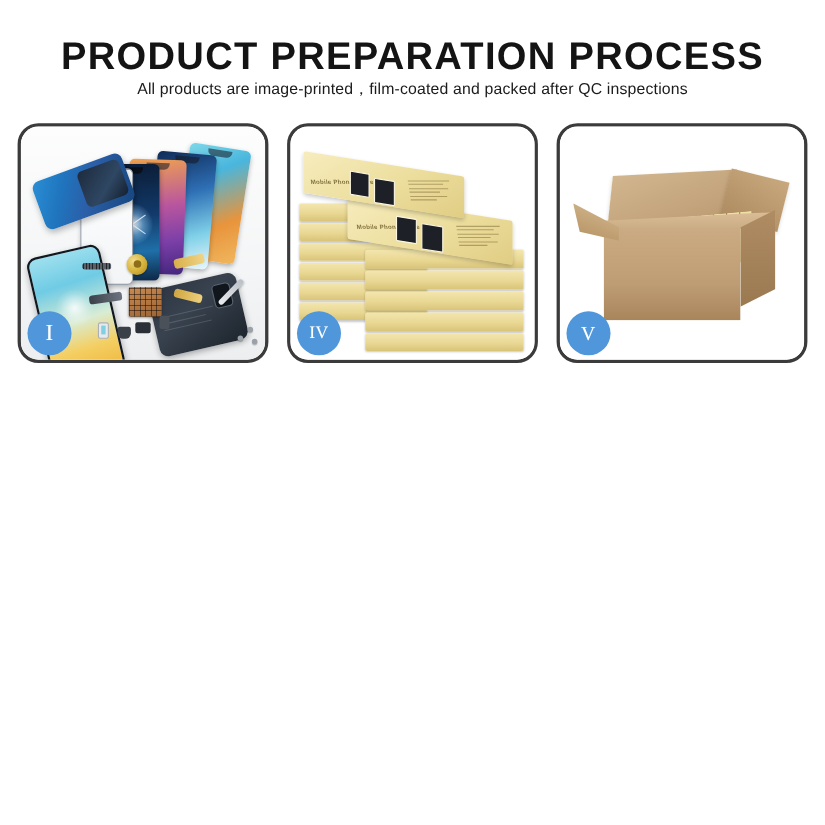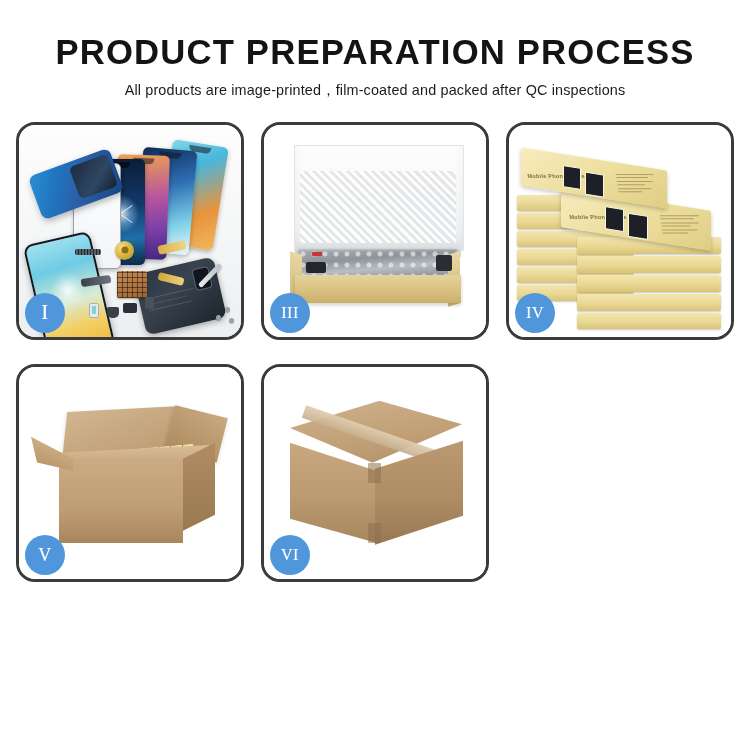--- a/index.html
+++ b/index.html
@@ -13,21 +13,21 @@
   }
   .page{position:relative;width:750px;height:604px;box-sizing:border-box;}
 
   
   .header{padding-top:34px;text-align:center;}
   .title{
     font-size:35px;font-weight:700;color:#141414;letter-spacing:1.2px;
     line-height:1.05;white-space:nowrap;transform:scaleX(0.99);
   }
   .subtitle{
-    margin-top:10px;font-size:14.4px;color:#1b1b1b;font-weight:400;
+    font-size:14.4px;color:#1b1b1b;font-weight:400;
     letter-spacing:.15px;white-space:nowrap;
   }
 
   
   .grid{
     margin:22px auto 0 auto;width:718px;
     display:grid;grid-template-columns:repeat(3,228px);
     column-gap:17px;row-gap:24px;
     justify-content:center;
   }
@@ -357,36 +357,20 @@
         <div class="cp sqd"></div>
         <div class="tool"></div>
         <div class="screw" style="left:206px;top:182px"></div>
         <div class="screw" style="left:197px;top:190px"></div>
         <div class="screw" style="left:210px;top:193px"></div>
       </div>
       <div class="badge">I</div>
     </div>
 
 
-    <div class="panel">
-      <div class="photo p3">
-        <div class="lidback"></div>
-        <div class="foam"></div>
-        <div class="trayback"></div>
-        <div class="screeninbox">
-          <span class="redmark"></span>
-            <span class="blkmark"></span>
-            <span class="rmark"></span>
-        </div>
-        <div class="trayleft"></div>
-        <div class="trayright"></div>
-        <div class="traybody"></div>
-      </div>
-      <div class="badge xs">III</div>
-    </div>
 
     <div class="panel">
       <div class="photo p4">
         <div class="stack">
 
           <div class="sbox" style="left:0;top:56px;width:116px;height:16px"></div>
           <div class="sbox" style="left:0;top:74px;width:116px;height:16px"></div>
           <div class="sbox" style="left:0;top:92px;width:116px;height:16px"></div>
           <div class="sbox" style="left:0;top:110px;width:116px;height:16px"></div>
           <div class="sbox" style="left:0;top:128px;width:116px;height:16px"></div>
@@ -448,26 +432,15 @@
           <i style="left:108px"></i>
         </div>
         <div class="cartontopedge"></div>
         <div class="cartonbody"></div>
         <div class="cartonright"></div>
         <div class="flapleft"></div>
       </div>
       <div class="badge sm">V</div>
     </div>
 
-    <div class="panel">
-      <div class="photo p6">
-        <div class="bx bxtop"></div>
-        <div class="tape"></div>
-        <div class="bx bxfront"></div>
-        <div class="bx bxside"></div>
-        <div class="tab" style="left:104px;top:96px;width:13px;height:20px"></div>
-        <div class="tab" style="left:104px;top:156px;width:13px;height:20px"></div>
-      </div>
-      <div class="badge xs">VI</div>
-    </div>
 
   </div>
 </div>
 
 </body></html>

